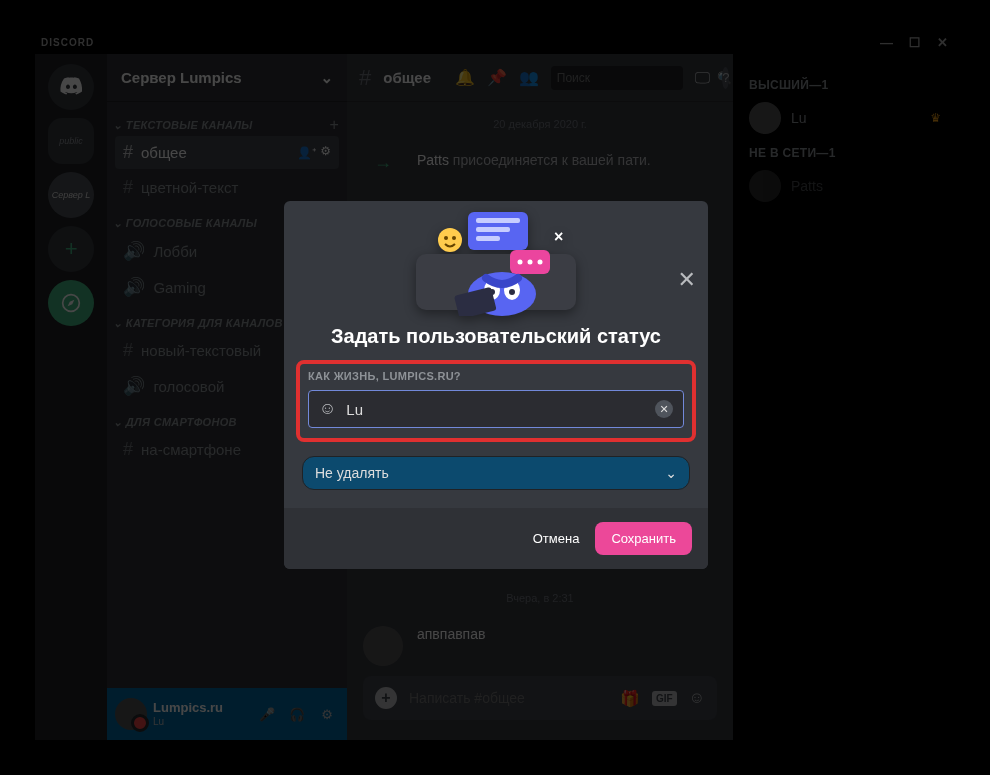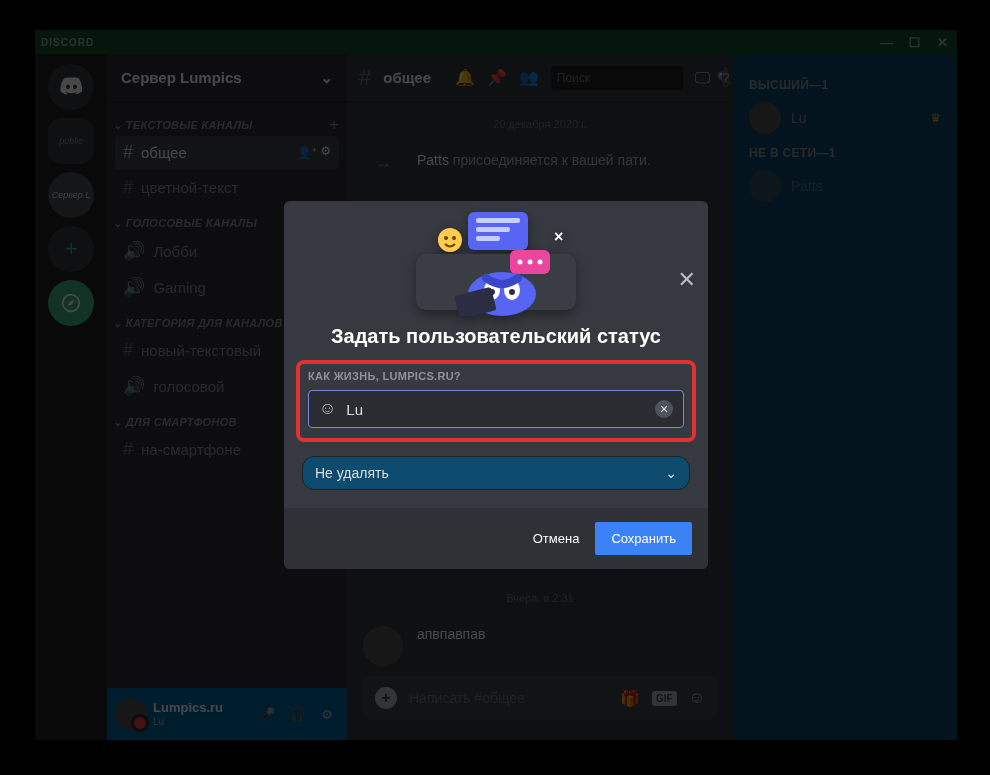--- a/index.html
+++ b/index.html
@@ -1,18 +1,18 @@
 <!DOCTYPE html>
 <html><head>
 <meta charset="utf-8">
 <style>
 * { margin:0; padding:0; box-sizing:border-box; font-family:"Segoe UI",Arial,sans-serif; }
 body{ background:#000; width:990px; height:775px; overflow:hidden; position:relative;}
 .outer{position:absolute;left:35px;top:30px;width:922px;height:710px;background:#36393f;overflow:hidden;}
-.titlebar{height:24px;background:#14532d;display:flex;align-items:center;color:#aaa;font-size:10px;font-weight:700;letter-spacing:1px;padding-left:6px;justify-content:space-between;}
+.titlebar{height:24px;background:#000000;display:flex;align-items:center;color:#aaa;font-size:10px;font-weight:700;letter-spacing:1px;padding-left:6px;justify-content:space-between;}
 .titlebar .spacer{flex:1}
 .titlebar .winbtn{width:28px;height:24px;display:flex;align-items:center;justify-content:center;color:#aaa;font-size:13px;cursor:pointer;}
 .app{display:flex;height:calc(100% - 24px);}
 .gutter{width:72px;background:#202225;display:flex;flex-direction:column;align-items:center;padding-top:10px;gap:8px;}
 .gutter .srv{width:46px;height:46px;border-radius:50%;background:#36393f;display:flex;align-items:center;justify-content:center;cursor:pointer;font-style:italic;}
 .gutter .srv.home{background:#36393f;}
 .gutter .srv.badge{border-radius:14px;background:#36393f;color:#8e9297;font-size:9px;}
 .gutter .srv.l2{border-radius:50%;background:#4e5158;color:#ddd;font-size:9px;}
 .gutter .srv.add{color:#43b581;font-size:22px;font-weight:300;}
 .gutter .srv.explore{background:#43b581;}
@@ -39,41 +39,41 @@
 .chanhead .ic{color:#b9bbbe;cursor:pointer;font-size:16px}
 .searchbox{background:#202225;border-radius:4px;height:24px;width:132px;display:flex;align-items:center;padding:0 6px;color:#72767d;font-size:12px;gap:6px}
 .searchbox input{background:transparent;border:0;outline:0;color:#ddd;flex:1;font-size:12px}
 .chat{flex:1;padding:10px 16px;display:flex;flex-direction:column;gap:16px;overflow:hidden;color:#b9bbbe;font-size:14px;position:relative}
 .msg{display:flex;gap:14px;align-items:flex-start}
 .msg .av{width:40px;height:40px;border-radius:50%;background:#555}
 .msg .nm{color:#fff;font-weight:500}
 .divider{text-align:center;color:#72767d;font-size:11px;margin:6px 0}
 .inputbar{margin:0 16px 20px;background:#40444b;border-radius:8px;height:44px;display:flex;align-items:center;padding:0 12px;gap:12px;color:#b9bbbe}
 .inputbar input{flex:1;background:transparent;border:0;outline:0;color:#ddd;font-size:14px}
-.members{width:224px;background:#0c4a6e;padding:16px 8px;color:#8e9297;font-size:12px}
+.members{width:224px;background:#000000;padding:16px 8px;color:#8e9297;font-size:12px}
 .members .grp{font-weight:700;letter-spacing:.3px;margin:8px 0 6px 8px}
 .mem{display:flex;align-items:center;gap:10px;padding:4px 8px;border-radius:4px}
 .mem .mav{width:32px;height:32px;border-radius:50%;background:#555;position:relative}
 .mem .nm{font-size:14px}
 .backdrop{position:absolute;inset:0;background:rgba(0,0,0,.72);display:flex;align-items:center;justify-content:center}
 .modal{width:424px;background:#36393f;border-radius:6px;position:relative;padding-bottom:0;overflow:visible}
 .modal .art{height:120px;display:flex;align-items:center;justify-content:center;position:relative}
 .modal .close{position:absolute;right:12px;top:66px;color:#b9bbbe;font-size:22px;cursor:pointer}
 .modal h2{color:#fff;text-align:center;font-size:20px;font-weight:700;margin-top:4px}
 .section{padding:16px 18px 4px}
 .lab{color:#8e9297;font-size:11px;font-weight:700;letter-spacing:.3px;margin-bottom:8px}
 .hl{border:4px solid #e03030;border-radius:8px;padding:6px 8px 10px;margin:-4px -6px 6px}
 .inputwrap{display:flex;align-items:center;background:#2b2c31;border:1px solid #7289da;border-radius:4px;padding:8px 10px;gap:10px}
 .inputwrap .emj{color:#b9bbbe;font-size:17px;cursor:pointer}
 .inputwrap input{flex:1;background:transparent;border:0;outline:0;color:#ddd;font-size:15px}
 .inputwrap .clr{width:18px;height:18px;border-radius:50%;background:#4f545c;color:#ddd;font-size:11px;display:flex;align-items:center;justify-content:center;cursor:pointer}
 .select{background:#0c4a6e;border:1px solid #202225;border-radius:12px;padding:8px 12px;display:flex;align-items:center;justify-content:space-between;color:#ddd;font-size:14px;cursor:pointer}
 .footer{background:#2f3136;border-radius:0 0 6px 6px;display:flex;justify-content:flex-end;align-items:center;gap:16px;padding:14px 16px;margin-top:14px}
 .footer .cancel{color:#fff;font-size:13px;cursor:pointer}
-.footer .save{background:#3b82f6;color:#fff;font-size:13px;font-weight:500;border-radius:2px;padding:9px 16px;cursor:pointer}
+.footer .save{background:#ec4899;color:#fff;font-size:13px;font-weight:500;border-radius:8px;padding:9px 16px;cursor:pointer}
 
 .art svg{filter:drop-shadow(0 4px 6px rgba(0,0,0,.4))}
 .crown{color:#faa61a;font-size:12px;margin-left:auto}
 </style>
 </head>
 <body>
 
 <div class="outer">
   <div class="titlebar">
     <span>DISCORD</span>

